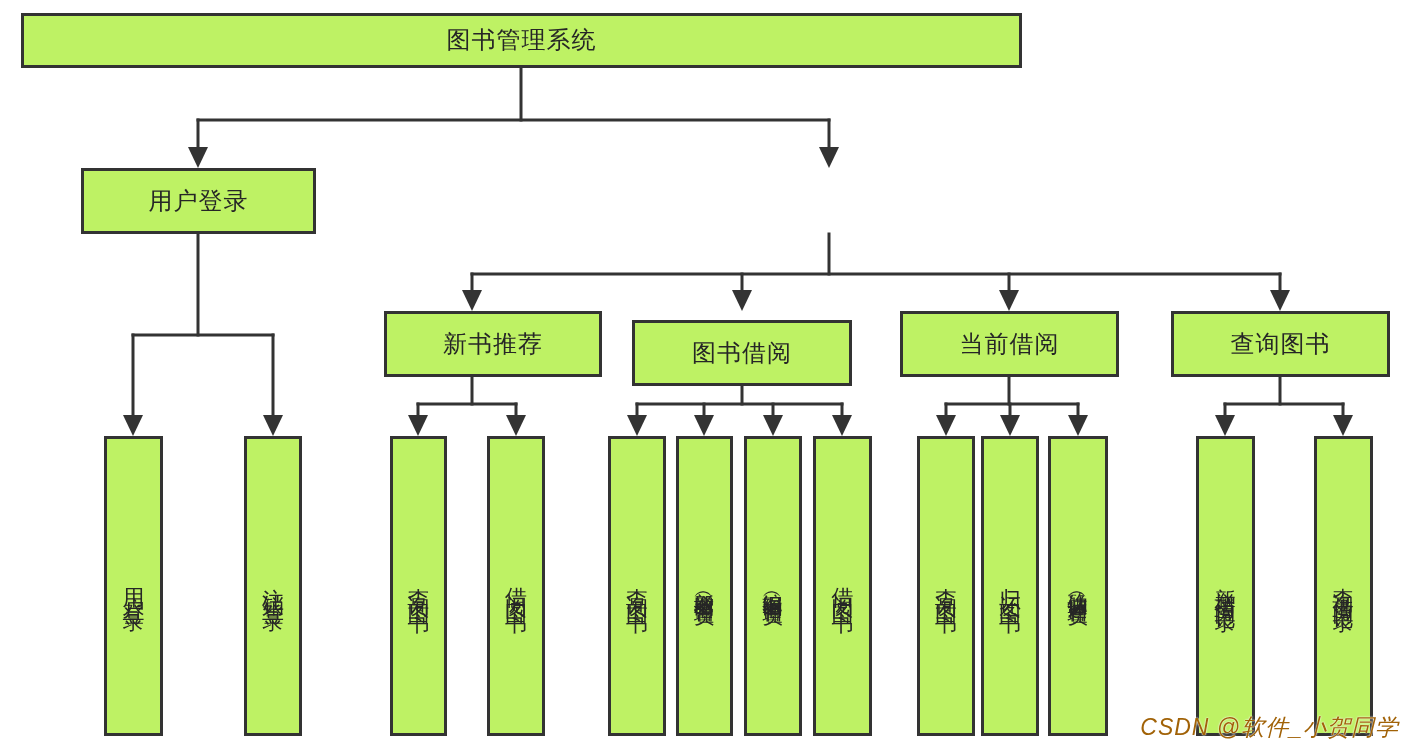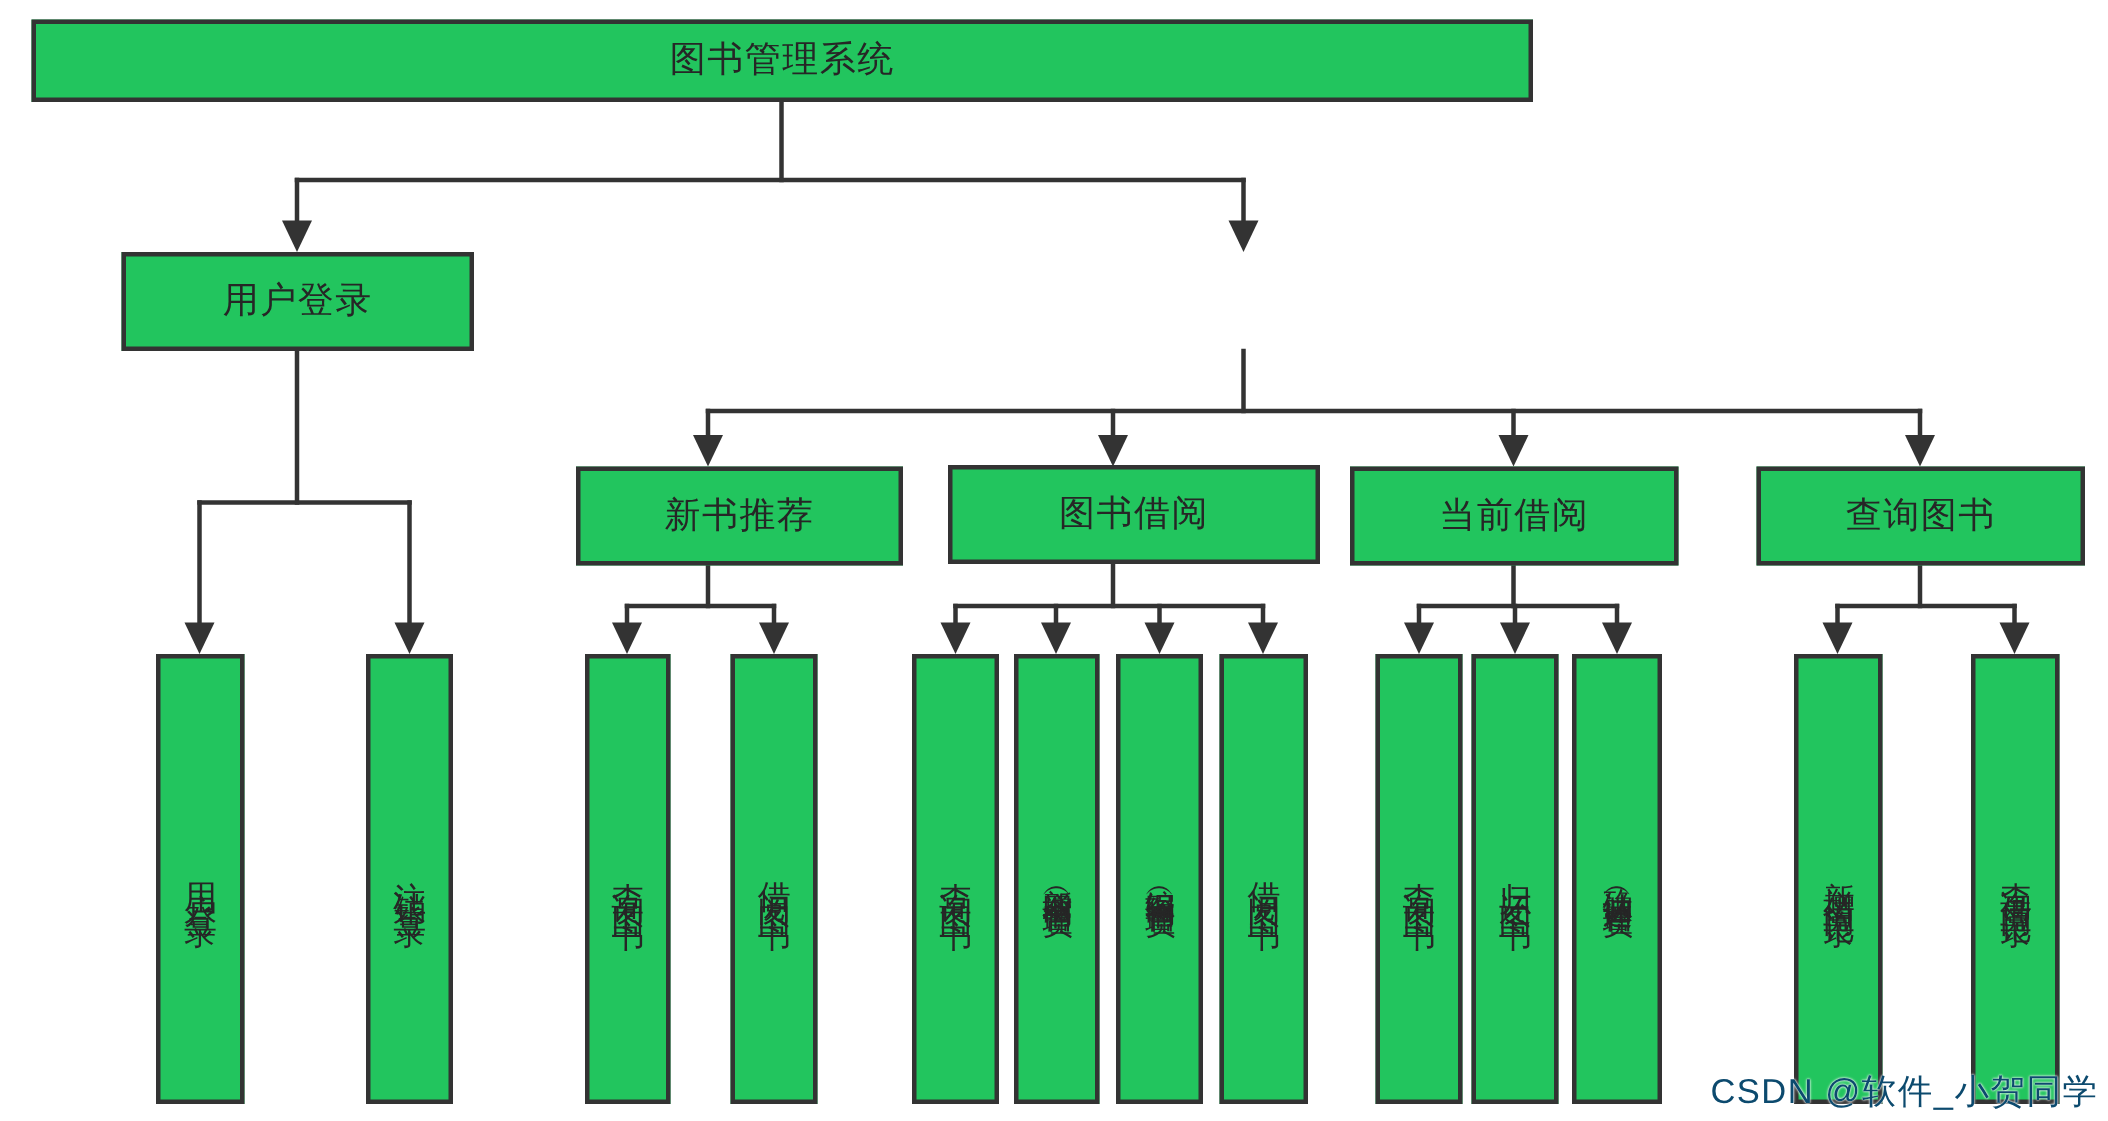--- a/index.html
+++ b/index.html
@@ -8,21 +8,21 @@
     width:1405px;height:747px;
     background:#ffffff;
     font-family:"Liberation Sans","DejaVu Sans",sans-serif;
     overflow:hidden;
   }
   .wires{position:absolute;left:0;top:0;width:1405px;height:747px;}
   .box{
     position:absolute;
     box-sizing:border-box;
     border:3px solid #333333;
-    background:#22c55e;
+    background:#bef264;
     display:flex;
     align-items:center;
     justify-content:center;
     color:#262626;
     font-size:24px;
     letter-spacing:1px;
     text-align:center;
     line-height:1.1;
   }
   .leaf{
@@ -31,25 +31,26 @@
     font-size:22px;
     letter-spacing:8px;
   }
   .leaf.medium{letter-spacing:5px;font-size:21px;}
   .leaf.long{letter-spacing:2px;font-size:20px;}
   .watermark{
     position:absolute;
     right:6px;
     top:712px;
     font-size:23px;
-    color:#0c4a6e;
+    color:#a16207;
     letter-spacing:1px;
     text-shadow:0 0 2px #ffffff,0 0 1px #ffffff;
     white-space:nowrap;
     z-index:5;
+    font-style:italic;
   }
 </style>
 </head>
 <body>
 
 <div class="canvas">
 
   <svg class="wires" viewBox="0 0 1405 747">
     <g stroke="#333333" stroke-width="3" stroke-linecap="square" fill="none">
       <path d="M521,68 V120"></path>
@@ -113,21 +114,21 @@
       <polygon points="1215,415 1235,415 1225,436"></polygon>
       <polygon points="1333,415 1353,415 1343,436"></polygon>
     </g>
   </svg>
 
   <div class="box" style="left:21px;top:13px;width:1001px;height:55px;">图书管理系统</div>
 
   <div class="box" style="left:81px;top:168px;width:235px;height:66px;">用户登录</div>
 
   <div class="box" style="left:363px;top:311px;width:218px;height:66px;margin-left:21px;">新书推荐</div>
-  <div class="box" style="left:632px;top:310px;width:248px;height:66px;">图书借阅</div>
+  <div class="box" style="left:632px;top:320px;width:220px;height:66px;">图书借阅</div>
   <div class="box" style="left:900px;top:311px;width:219px;height:66px;">当前借阅</div>
   <div class="box" style="left:1171px;top:311px;width:219px;height:66px;">查询图书</div>
 
   <div class="box leaf" style="left:104px;top:436px;width:59px;height:300px;">用户登录</div>
   <div class="box leaf" style="left:244px;top:436px;width:58px;height:300px;">注销登录</div>
 
   <div class="box leaf" style="left:390px;top:436px;width:57px;height:300px;">查询图书</div>
   <div class="box leaf" style="left:487px;top:436px;width:58px;height:300px;">借阅图书</div>
 
   <div class="box leaf" style="left:608px;top:436px;width:58px;height:300px;">查询图书</div>

